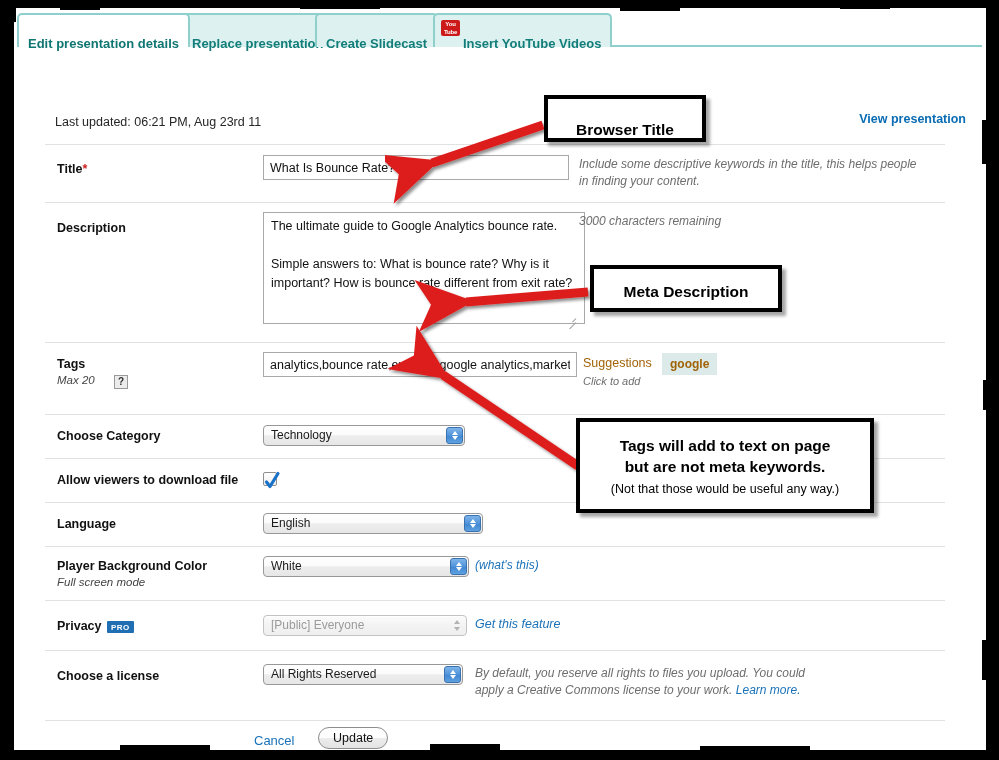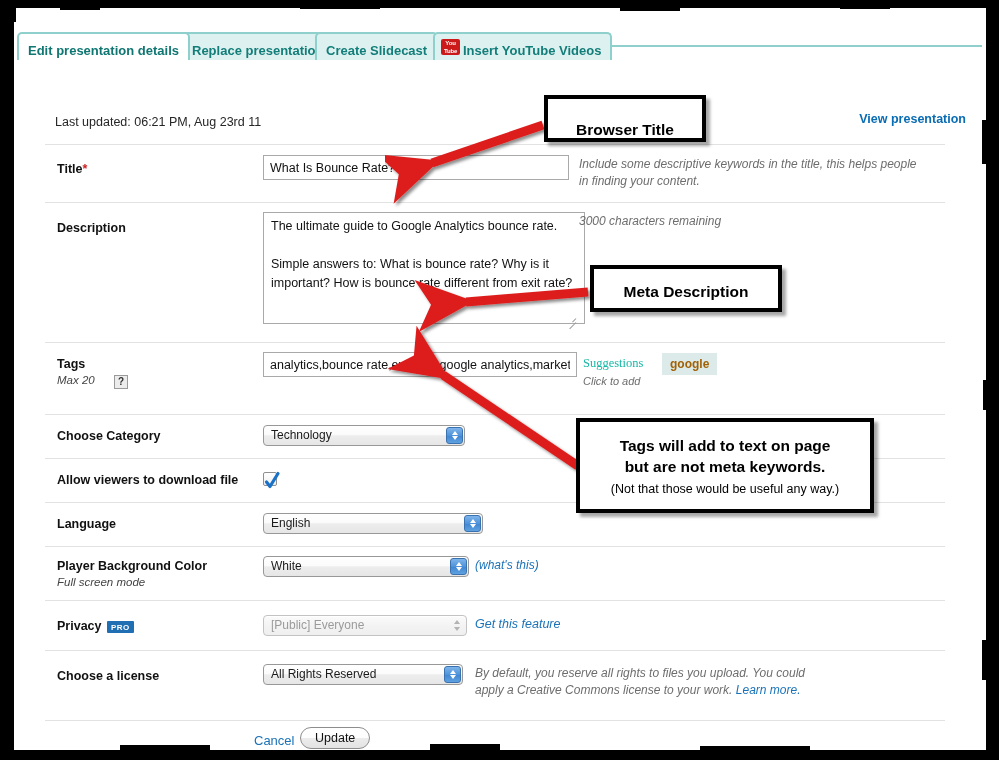--- a/index.html
+++ b/index.html
@@ -34,30 +34,30 @@
     width: 973px; height: 38px;
   }
   #tabline {
     position: absolute;
     left: 8px; top: 36px;
     width: 965px; height: 2px;
     background: #8fd0cd;
   }
   .tab {
     position: absolute;
-    top: 23px; height: 28px;
+    top: 4px; height: 28px;
     background: #ddf2f0;
     border: 2px solid #8fd0cd;
     border-bottom: none;
     border-radius: 5px 5px 0 0;
     color: #127d79;
     font-size: 13px;
     font-weight: bold;
     line-height: 25px;
-    padding: 4px 9px;
+    padding: 16px 9px;
     white-space: nowrap;
     cursor: pointer;
   }
   .tab.active {
     background: #fff;
     color: #0f7672;
     z-index: 3;
   }
   #tab0 { left: 8px; }
   #tab1 { left: 172px; }
@@ -236,22 +236,21 @@
     border-radius: 2px;
     background: linear-gradient(to bottom,#ffffff,#f0f0f0);
     cursor: pointer;
   }
   #dlcheck svg { position: absolute; left: -2px; top: -4px; }
 
   
   #sugtitle {
     position: absolute;
     font-size: 12.5px;
-    color: #14b8a6;
-    font-family: Liberation Serif, serif;
+    color: #a16207;
   }
   #sugsub {
     position: absolute;
     font-size: 11px;
     font-style: italic;
     color: #6d6d6d;
   }
   .chip {
     position: absolute;
     background: #dcebe9;
@@ -467,21 +466,21 @@
         <span class="txt">All Rights Reserved</span>
         <span class="arrbtn"></span>
       </div>
       <div class="hint" style="left:430px;top:14px;width:340px;">
         <span>By default, you reserve all rights to files you upload. You could apply a Creative Commons license to your work. </span><span class="ilink">Learn more.</span>
       </div>
     </div>
 
     <div class="row" style="top:672px;height:2px;"></div>
     <div id="cancelbtn" style="left:245px;top:685px;">Cancel</div>
-    <button id="updatebtn" style="left:291px;top:679px;">Update</button>
+    <button id="updatebtn" style="left:309px;top:679px;">Update</button>
   </div>
 
   <svg id="arrows" width="999" height="760">
     <defs>
       <marker id="ah" markerWidth="7" markerHeight="7" refX="1.1" refY="3.1" orient="auto">
         <path d="M6.6,0.2 L0.2,3.1 L6.6,6.0 L5.0,3.1 Z" fill="#dd1f1f"></path>
       </marker>
       <filter id="sh" x="-30%" y="-30%" width="170%" height="170%">
         <feDropShadow dx="2.5" dy="2.5" stdDeviation="1.4" flood-color="#000" flood-opacity="0.45"></feDropShadow>
       </filter>

